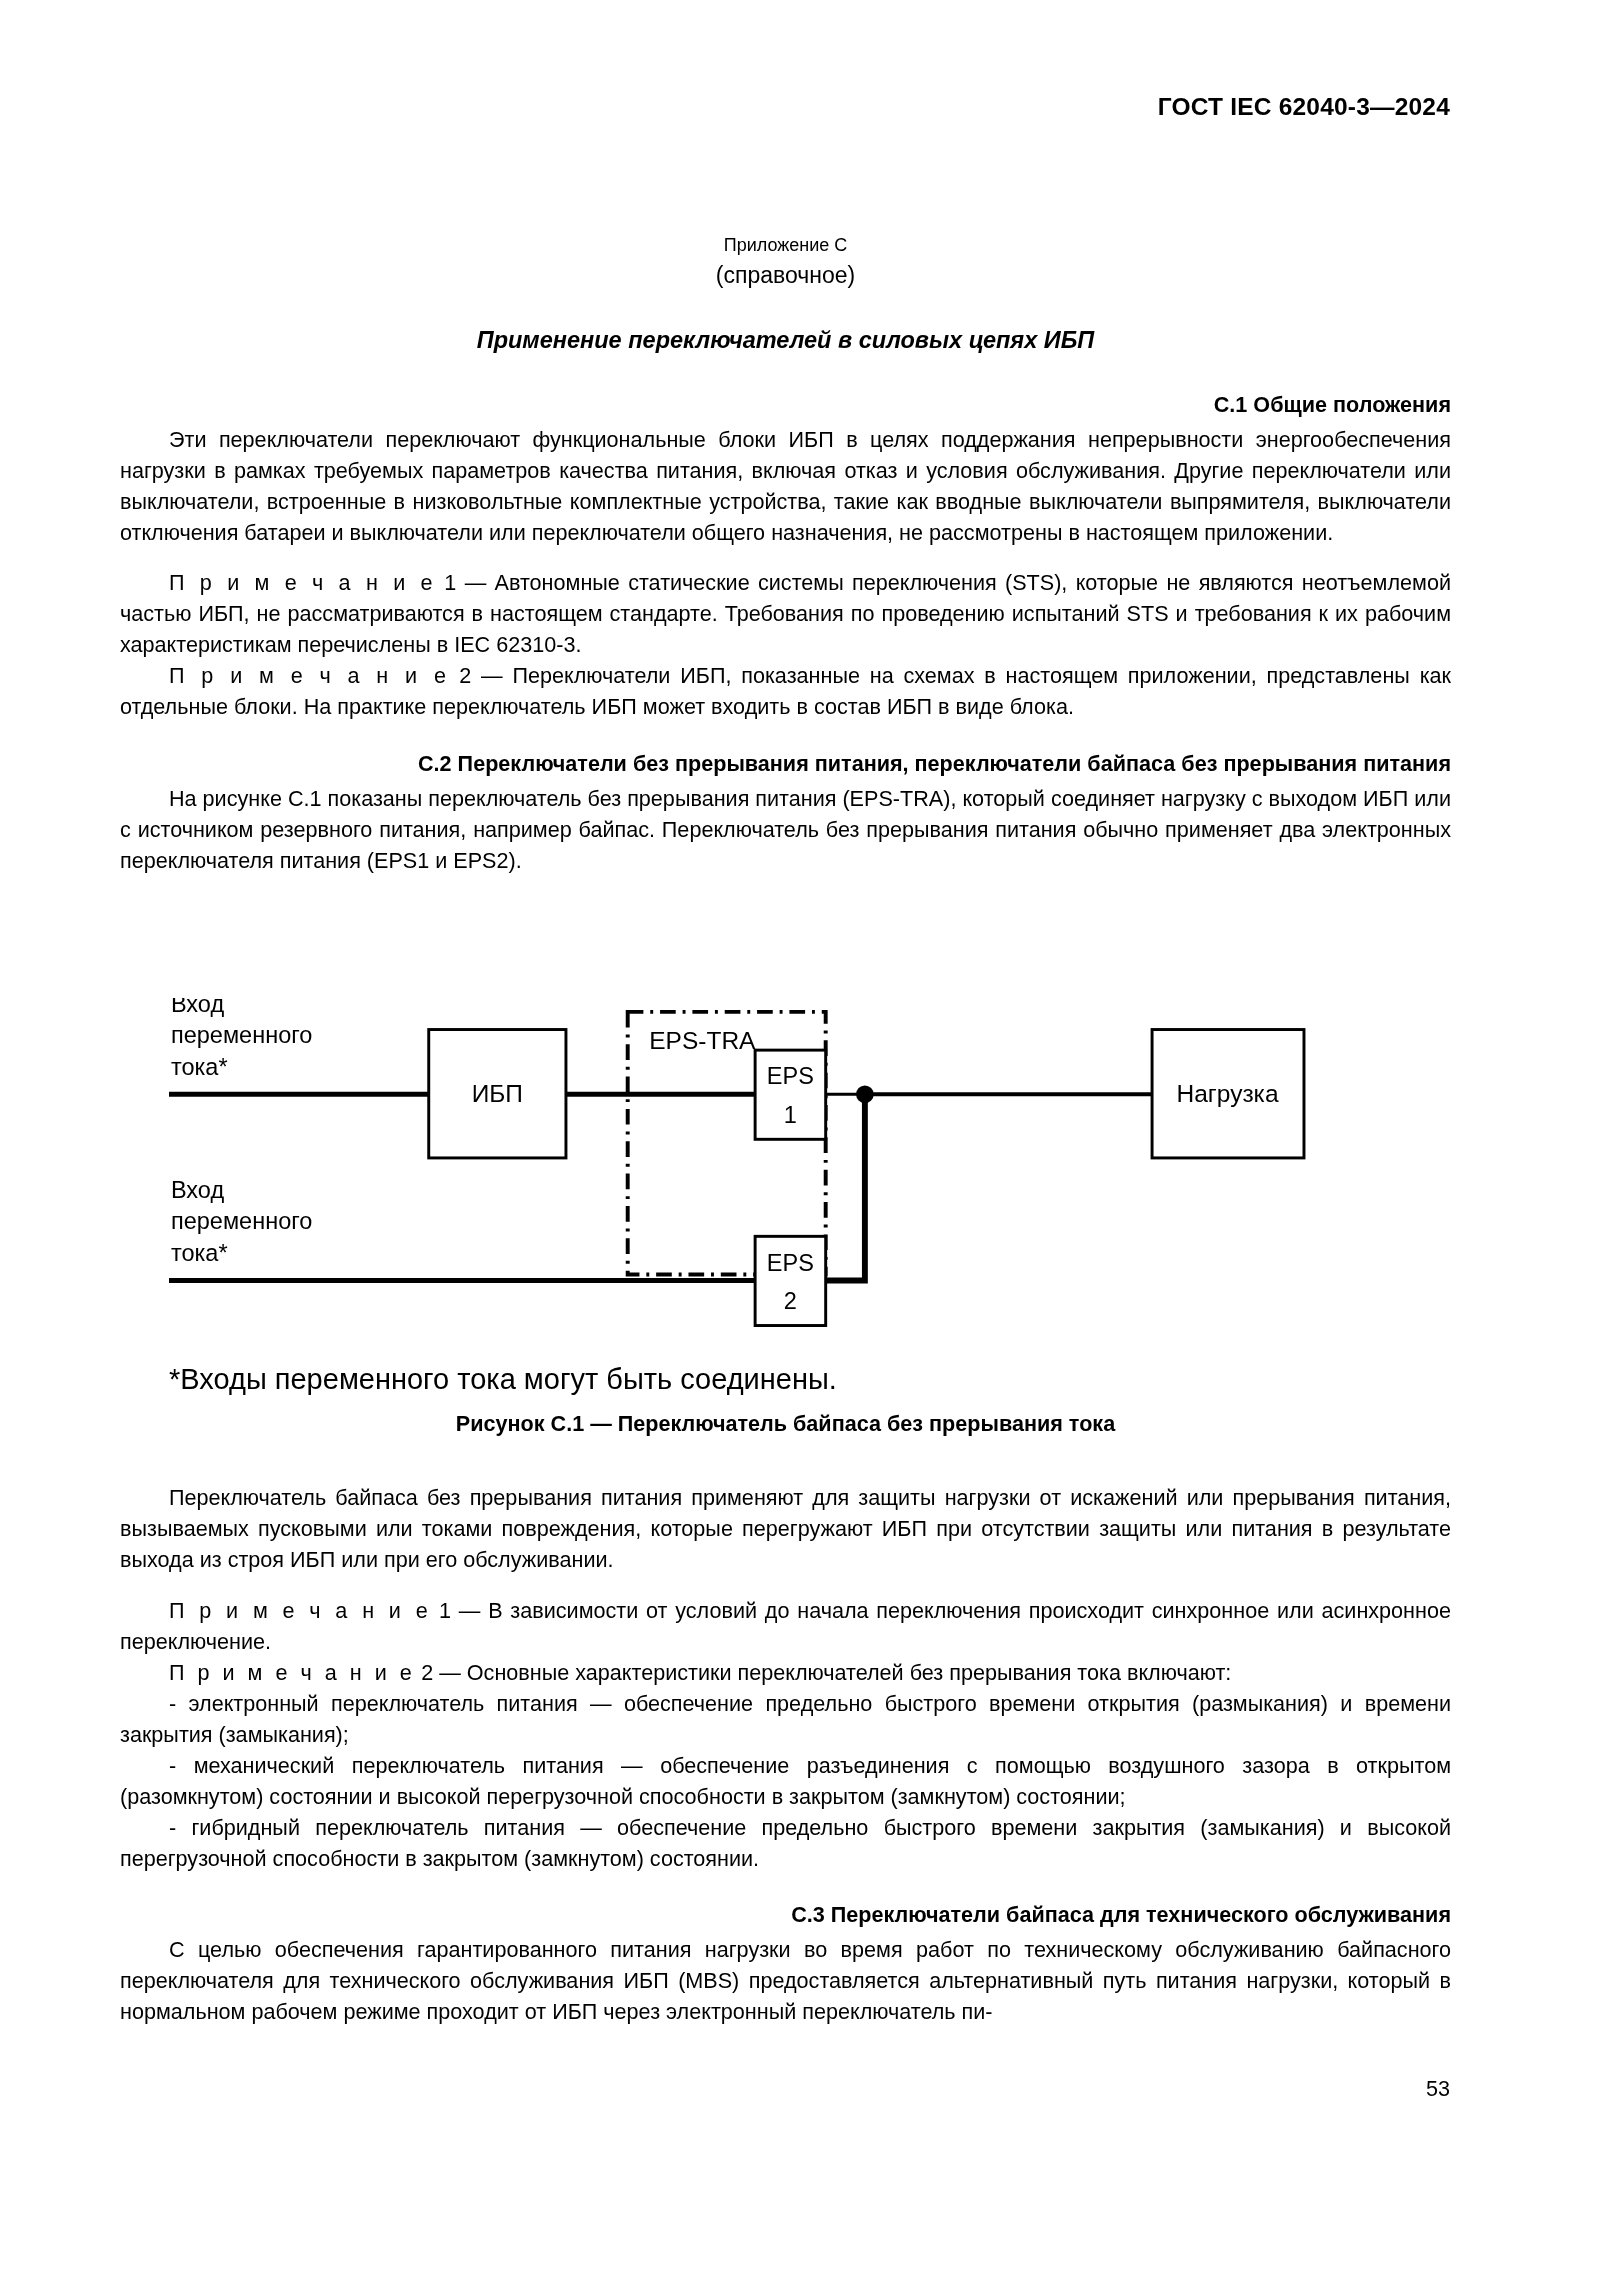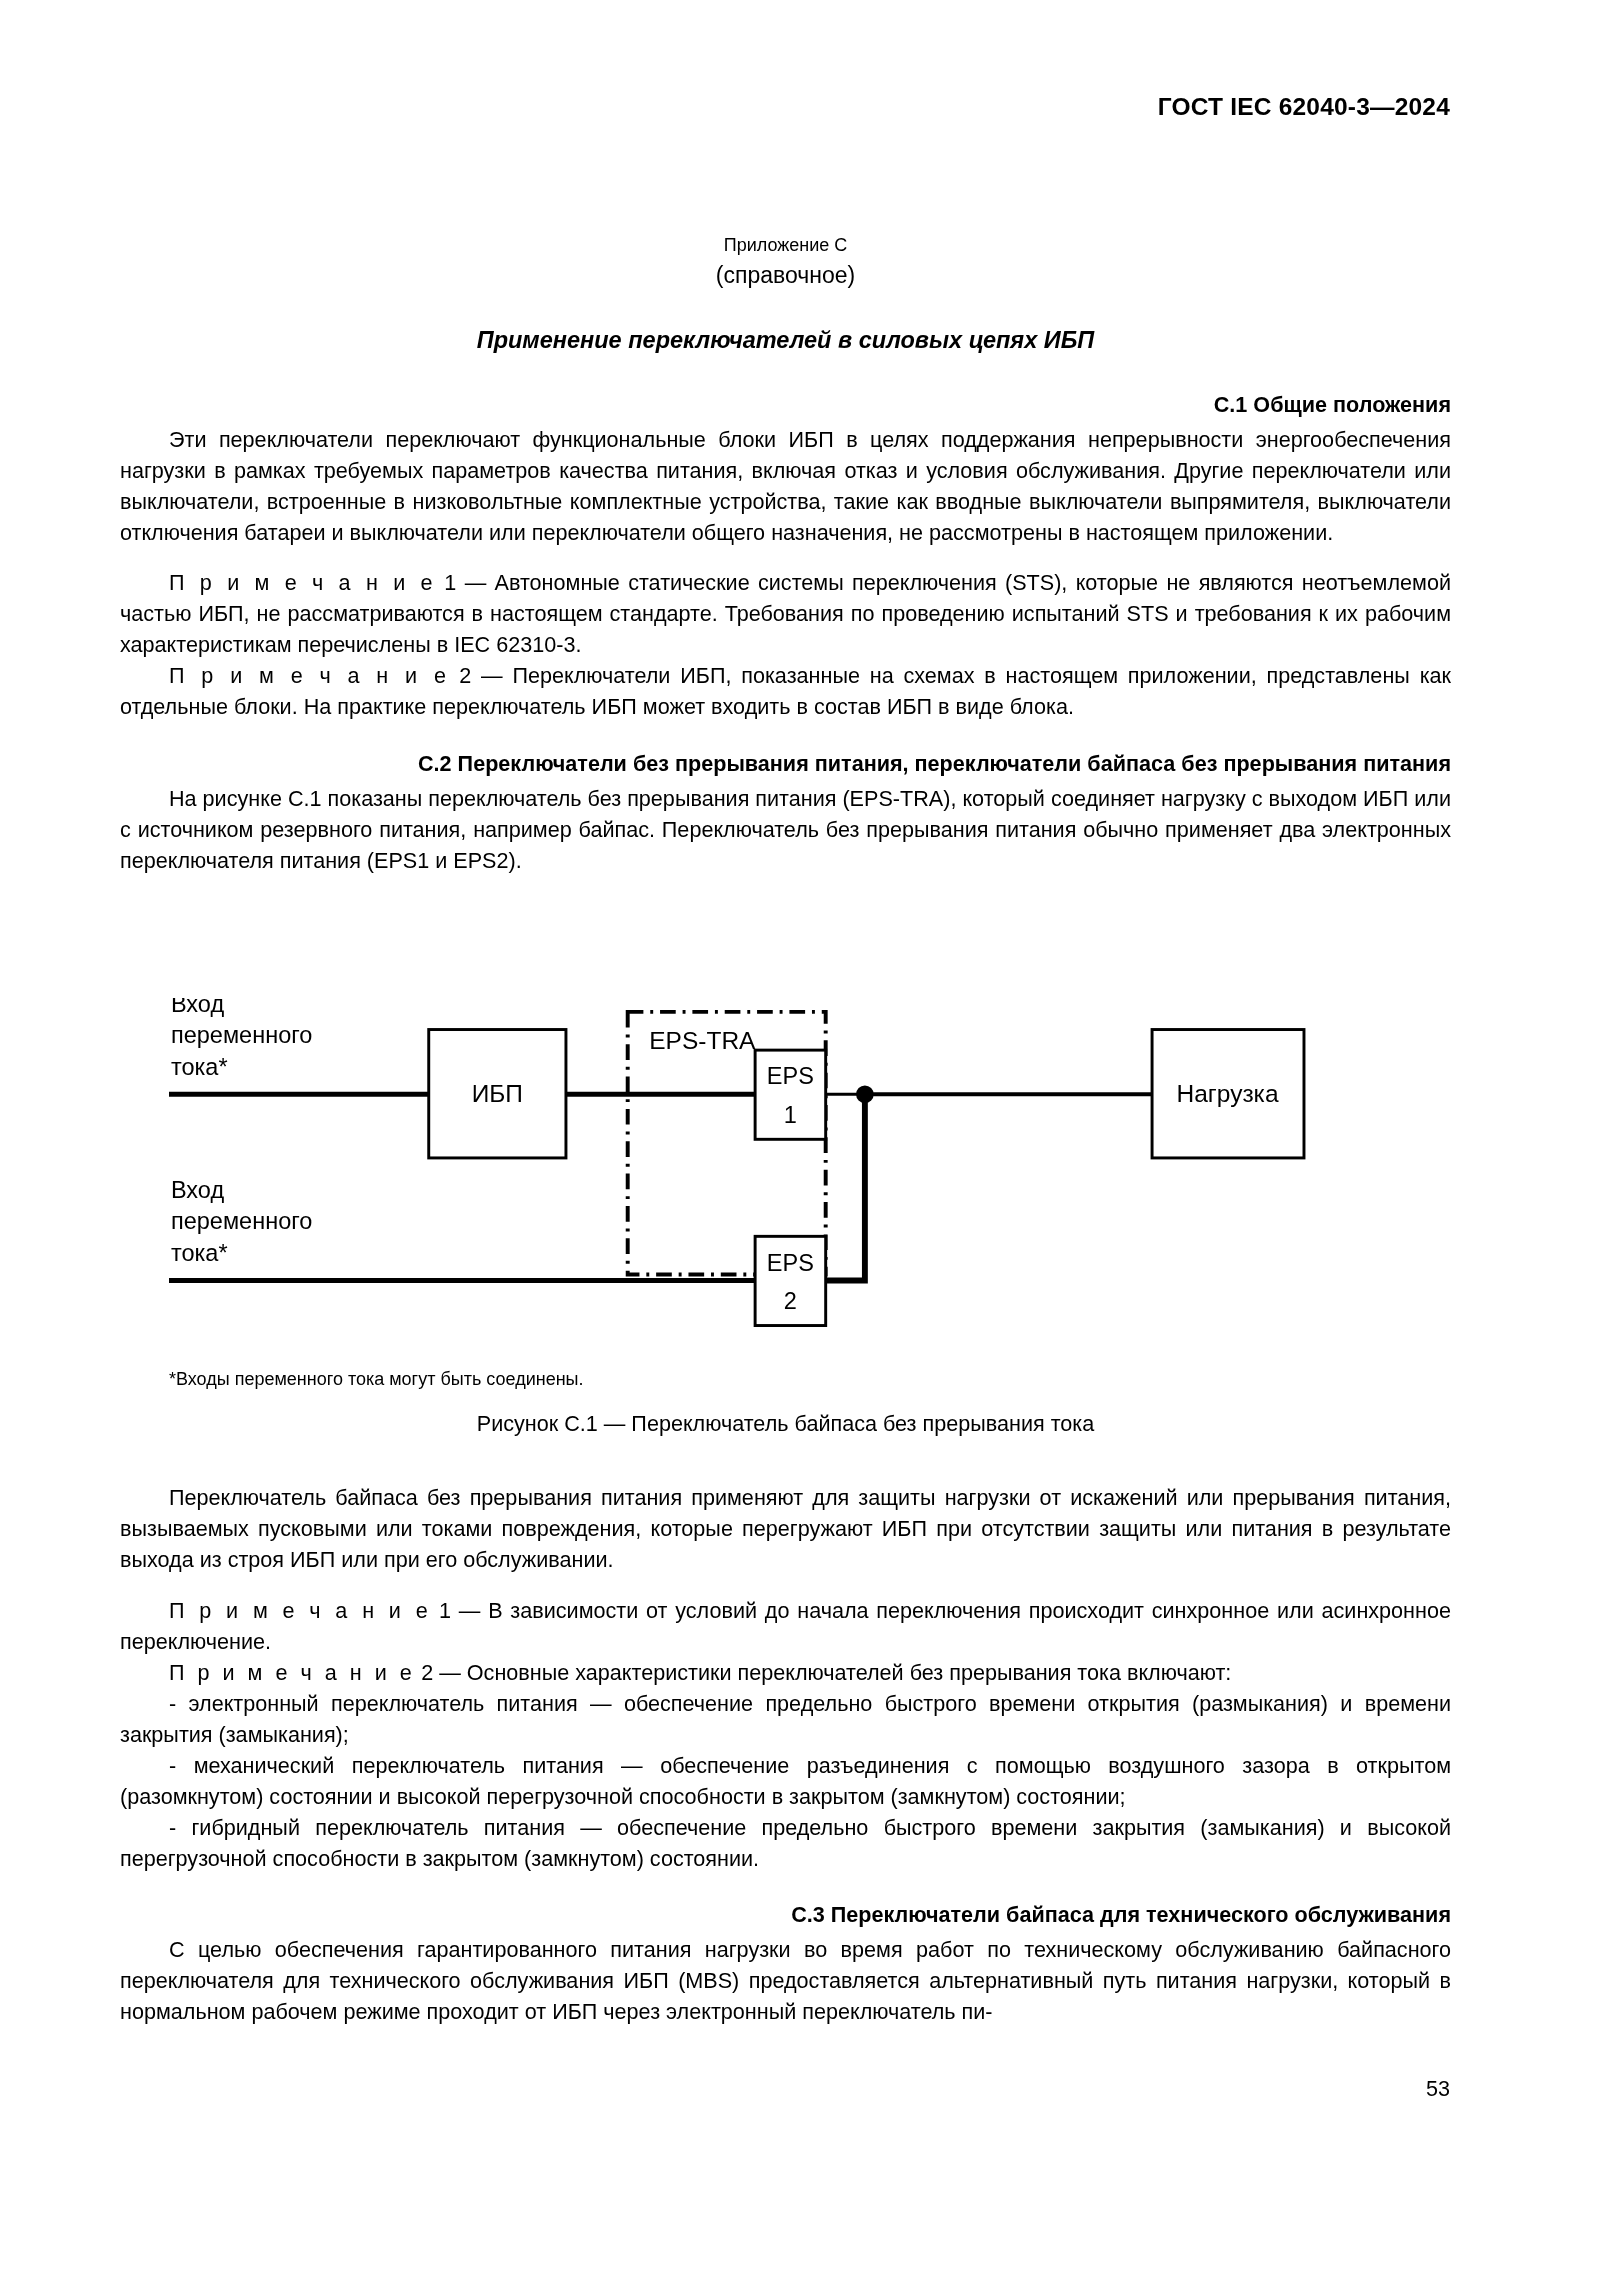--- a/index.html
+++ b/index.html
@@ -99,32 +99,33 @@
     left: 120px;
     width: 1331px;
     height: 421px;
   }
   .figure-svg { display: block; }
   .figure-note {
     position: absolute;
     top: 1365px;
     left: 120px;
     width: 1331px;
-    font-size: 18px;
+    font-size: 29px;
     line-height: 29px;
     text-indent: 49px;
   }
   .figure-caption {
     position: absolute;
     top: 1409px;
     left: 120px;
     width: 1331px;
     text-align: center;
     font-size: 21.6px;
     line-height: 29px;
+    font-weight: bold;
   }
 
   
   .body-flow-2 {
     position: absolute;
     top: 1482px;
     left: 120px;
     width: 1331px;
   }
 

